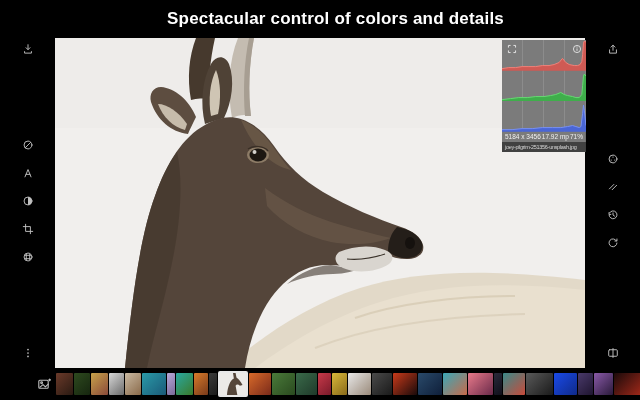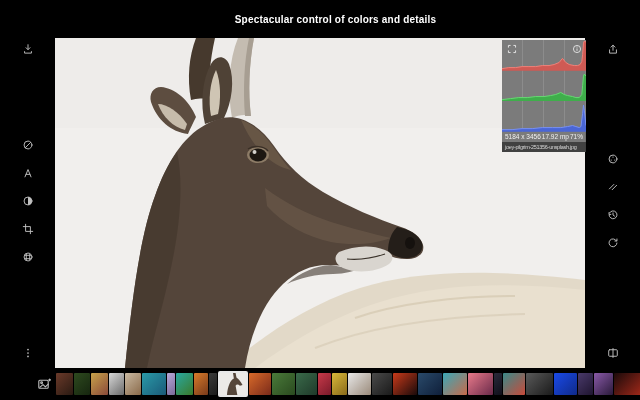--- a/index.html
+++ b/index.html
@@ -2,21 +2,21 @@
 <html><head>
 <meta charset="utf-8">
 <style>
   html,body{margin:0;padding:0;background:#000;width:640px;height:400px;overflow:hidden;
     font-family:"Liberation Sans","DejaVu Sans",sans-serif;}
   .app{position:relative;width:640px;height:400px;background:#000;}
 
   
   .titlebar{position:absolute;left:0;top:0;width:100%;height:38px;display:flex;
     align-items:center;justify-content:center;}
-  .titlebar span{color:#fff;font-size:10px;font-weight:bold;letter-spacing:.2px;padding-left:31px;}
+  .titlebar span{color:#fff;font-size:17px;font-weight:bold;letter-spacing:.2px;padding-left:31px;}
 
   
   .canvas{position:absolute;left:55px;top:38px;width:530px;height:330px;overflow:hidden;background:#f1efed;}
   .canvas svg{display:block;}
 
   
   .side-toolbar{position:absolute;top:38px;height:330px;width:55px;display:flex;
     flex-direction:column;justify-content:space-between;align-items:center;z-index:6;}
   .side-toolbar.left{left:0;}
   .side-toolbar.right{right:0;width:55px;}

